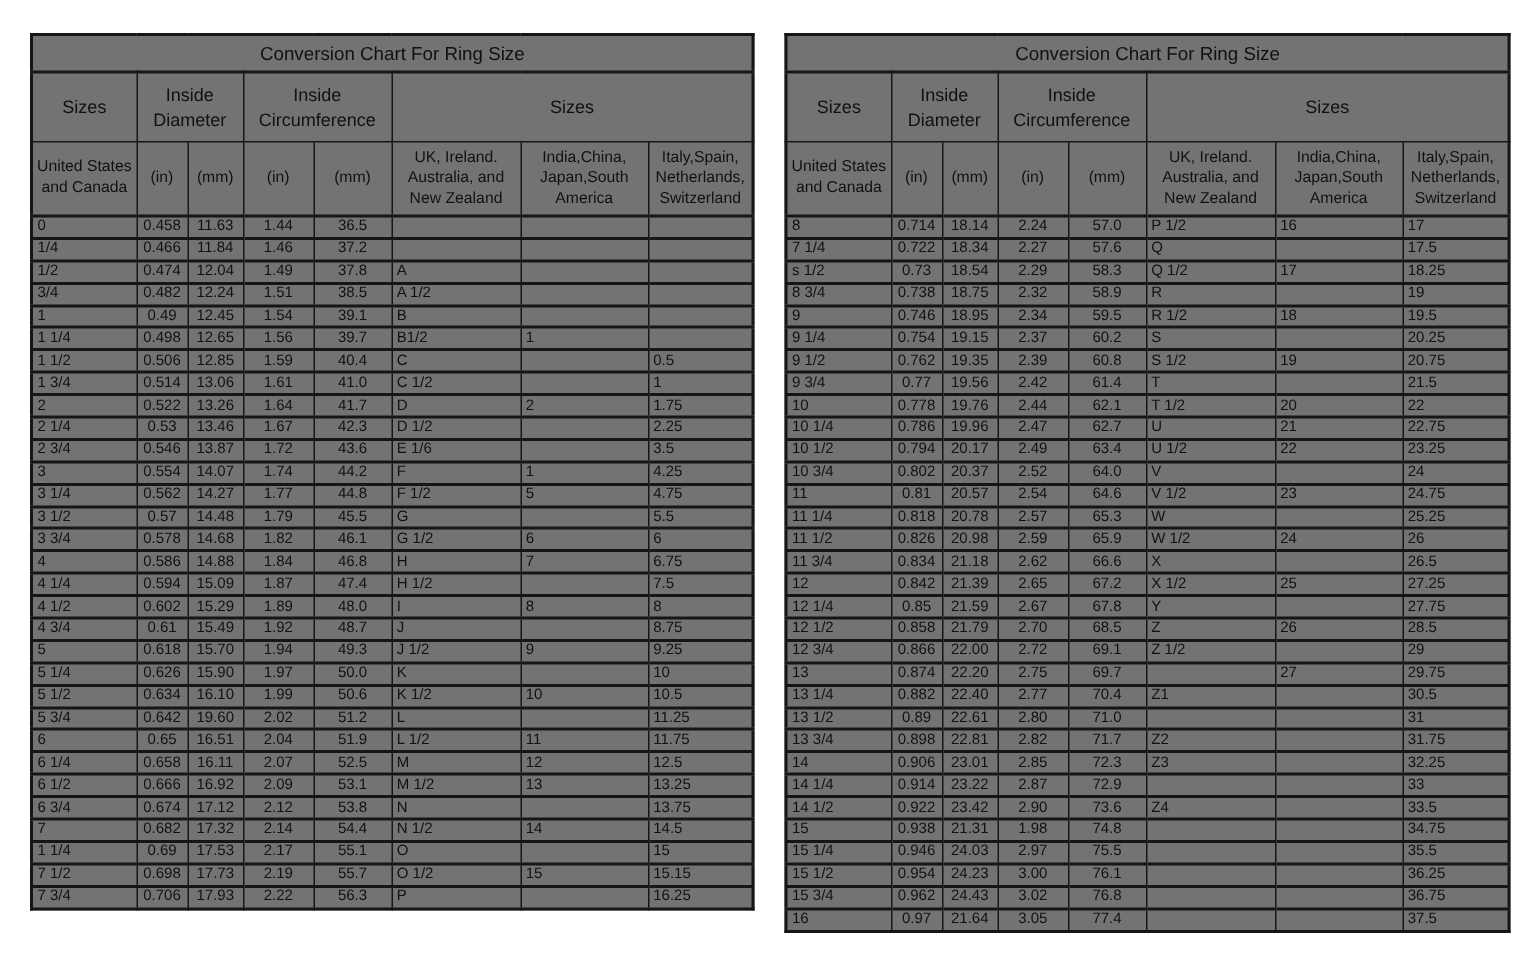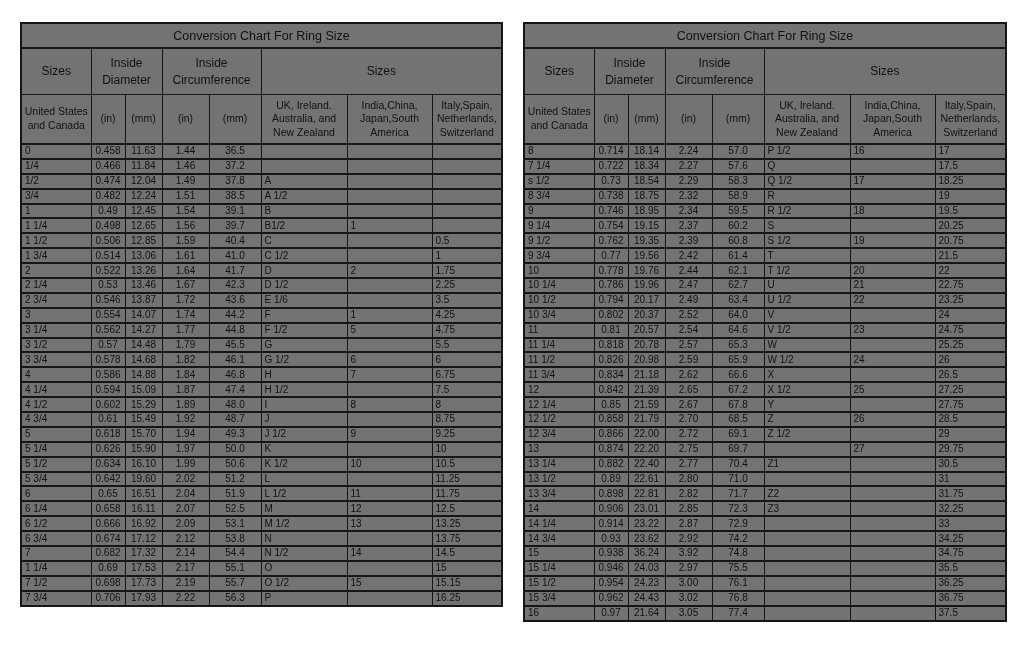--- a/index.html
+++ b/index.html
@@ -707,34 +707,34 @@
           <td class="c-left">14 1/4</td>
           <td class="c-mid">0.914</td>
           <td class="c-mid">23.22</td>
           <td class="c-mid">2.87</td>
           <td class="c-mid">72.9</td>
           <td class="c-left"></td>
           <td class="c-left"></td>
           <td class="c-left">33</td>
         </tr>
         <tr class="data-row">
-          <td class="c-left">14 3/4</td>
-          <td class="c-mid">0.93</td>
-          <td class="c-mid">23.62</td>
-          <td class="c-mid">2.92</td>
-          <td class="c-mid">74.2</td>
-          <td class="c-left"></td>
-          <td class="c-left"></td>
-          <td class="c-left">34.25</td>
+          <td class="c-left">14 1/2</td>
+          <td class="c-mid">0.922</td>
+          <td class="c-mid">23.42</td>
+          <td class="c-mid">2.90</td>
+          <td class="c-mid">73.6</td>
+          <td class="c-left">Z4</td>
+          <td class="c-left"></td>
+          <td class="c-left">33.5</td>
         </tr>
         <tr class="data-row">
           <td class="c-left">15</td>
           <td class="c-mid">0.938</td>
-          <td class="c-mid">36.24</td>
-          <td class="c-mid">3.92</td>
+          <td class="c-mid">21.31</td>
+          <td class="c-mid">1.98</td>
           <td class="c-mid">74.8</td>
           <td class="c-left"></td>
           <td class="c-left"></td>
           <td class="c-left">34.75</td>
         </tr>
         <tr class="data-row">
           <td class="c-left">15 1/4</td>
           <td class="c-mid">0.946</td>
           <td class="c-mid">24.03</td>
           <td class="c-mid">2.97</td>

